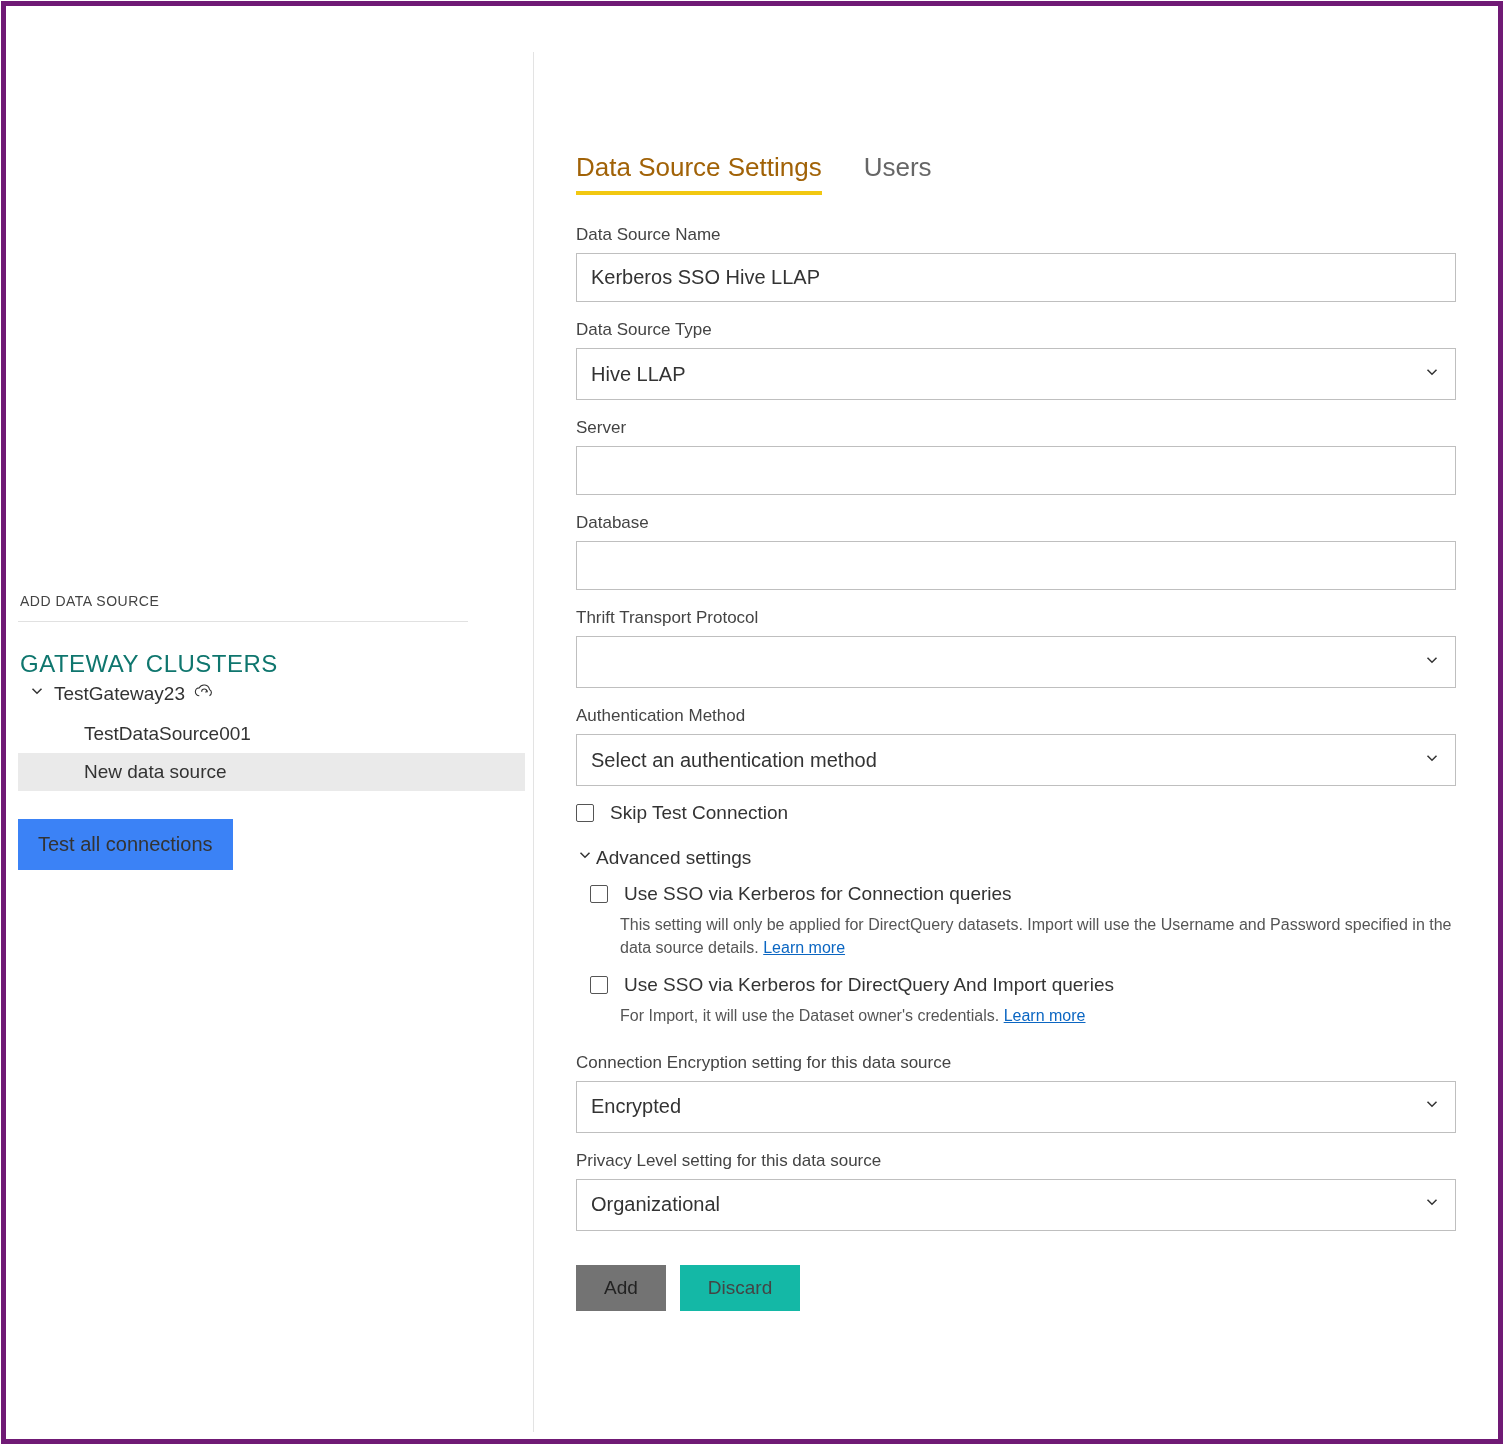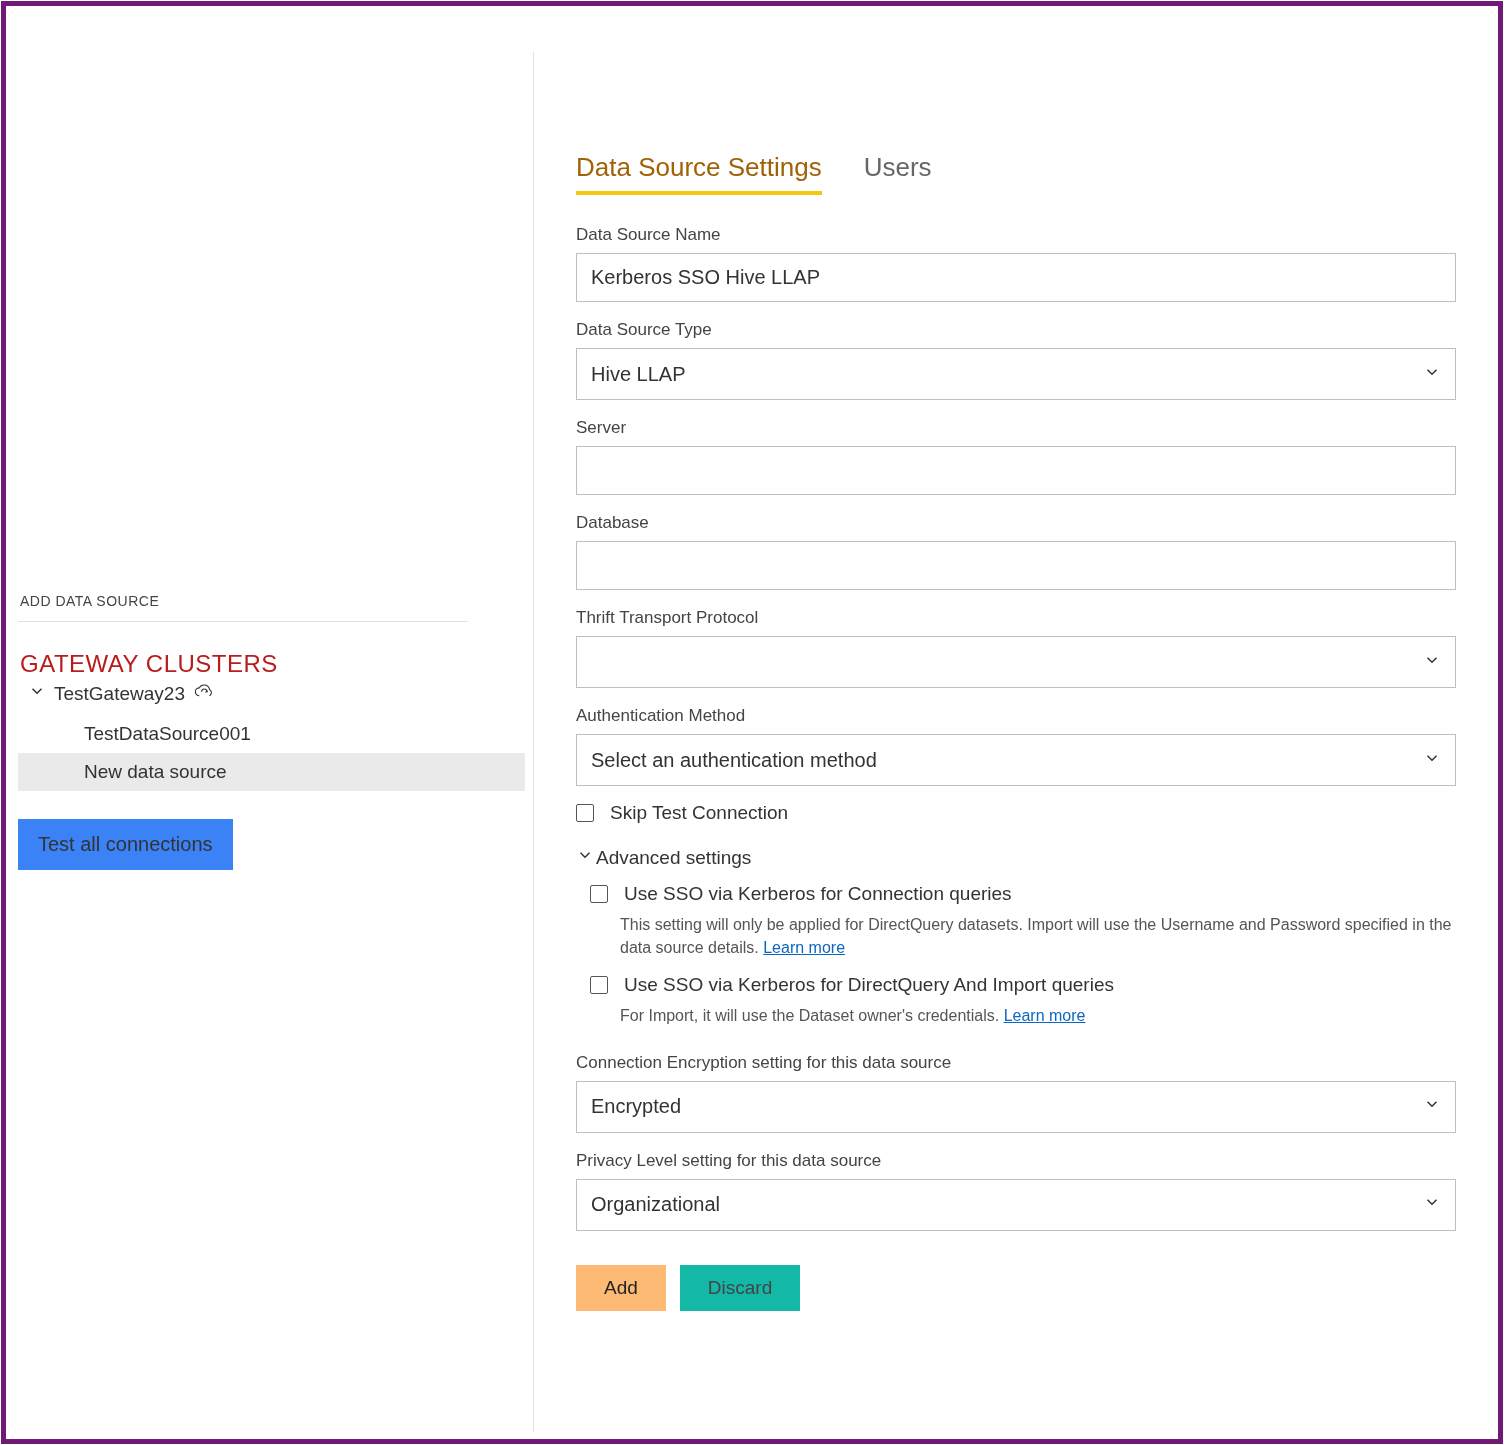--- a/index.html
+++ b/index.html
@@ -1,21 +1,21 @@
 <!DOCTYPE html>
 <html><head>
 <meta charset="utf-8">
 <style>
   * { box-sizing: border-box; margin: 0; padding: 0; }
   html, body { width: 1504px; height: 1445px; font-family: "Segoe UI", Arial, sans-serif; background: #fff; color: #333; font-size: 18px; }
   .wrap { border: 5px solid #701a75; width: 1502px; height: 1443px; margin: 1px; display: flex; align-items: center; }
   .sidebar { width: 527px; padding: 12px 0 0 12px; position: relative; }
   .add-link { font-size: 14px; letter-spacing: .5px; color: #444; padding: 6px 0 12px 2px; display: inline-block; }
   .hr { border: none; border-top: 1px solid #e1e1e1; width: 450px; margin-bottom: 28px; }
-  .gc-title { font-size: 24px; font-weight: 400; color: #b91c1c; letter-spacing: .5px; margin-bottom: 0; padding-left: 2px; }
+  .gc-title { font-size: 24px; font-weight: 400; color: #0f766e; letter-spacing: .5px; margin-bottom: 0; padding-left: 2px; }
   .tree-node { display: flex; align-items: center; gap: 8px; padding: 4px 0 10px 10px; font-size: 19px; cursor: pointer; }
   .tree-children { }
   .tree-child { padding: 8px 0 8px 66px; font-size: 19px; cursor: pointer; }
   .tree-child.selected { background: #eaeaea; margin-right: 8px; }
   .chev { display: inline-block; transform: rotate(0deg); }
   .chev svg { width: 18px; height: 18px; }
   .cloud-icon svg { width: 22px; height: 18px; }
   .test-btn { margin-top: 28px; background: #3b82f6; border: none; padding: 14px 20px; font-size: 20px; color: #333; cursor: pointer; }
 
   .divider { width: 1px; background: #e3e3e3; margin-top: 38px; height: 1380px; }
@@ -31,21 +31,21 @@
   .select-box .caret svg { width: 18px; height: 18px; }
   .checkbox-row { display: flex; align-items: center; gap: 16px; margin-top: 16px; font-size: 19px; }
   .checkbox-row.sub { margin-left: 14px; margin-top: 14px; }
   .checkbox { width: 18px; height: 18px; border: 1.5px solid #555; border-radius: 2px; background: #fff; cursor: pointer; flex-shrink: 0; }
   .adv-toggle { display: flex; align-items: center; gap: 2px; font-size: 19px; margin-top: 22px; cursor: pointer; }
   .adv-toggle svg { width: 18px; height: 18px; }
   .help-text { font-size: 16px; color: #555; margin-left: 44px; margin-top: 8px; line-height: 1.45; max-width: 870px; }
   .help-text a { color: #0b66c2; text-decoration: underline; }
   .btn-row { margin-top: 34px; display: flex; gap: 14px; }
   .btn { border: none; padding: 12px 28px; font-size: 19px; cursor: pointer; }
-  .btn.primary { background: #fdba74; color: #222; }
+  .btn.primary { background: #737373; color: #222; }
   .btn.secondary { background: #14b8a6; color: #444; }
   .section-gap { margin-top: 26px; }
 </style>
 </head>
 <body>
 
 <div class="wrap">
   <div class="sidebar">
     <a class="add-link">ADD DATA SOURCE</a>
     <hr class="hr">

